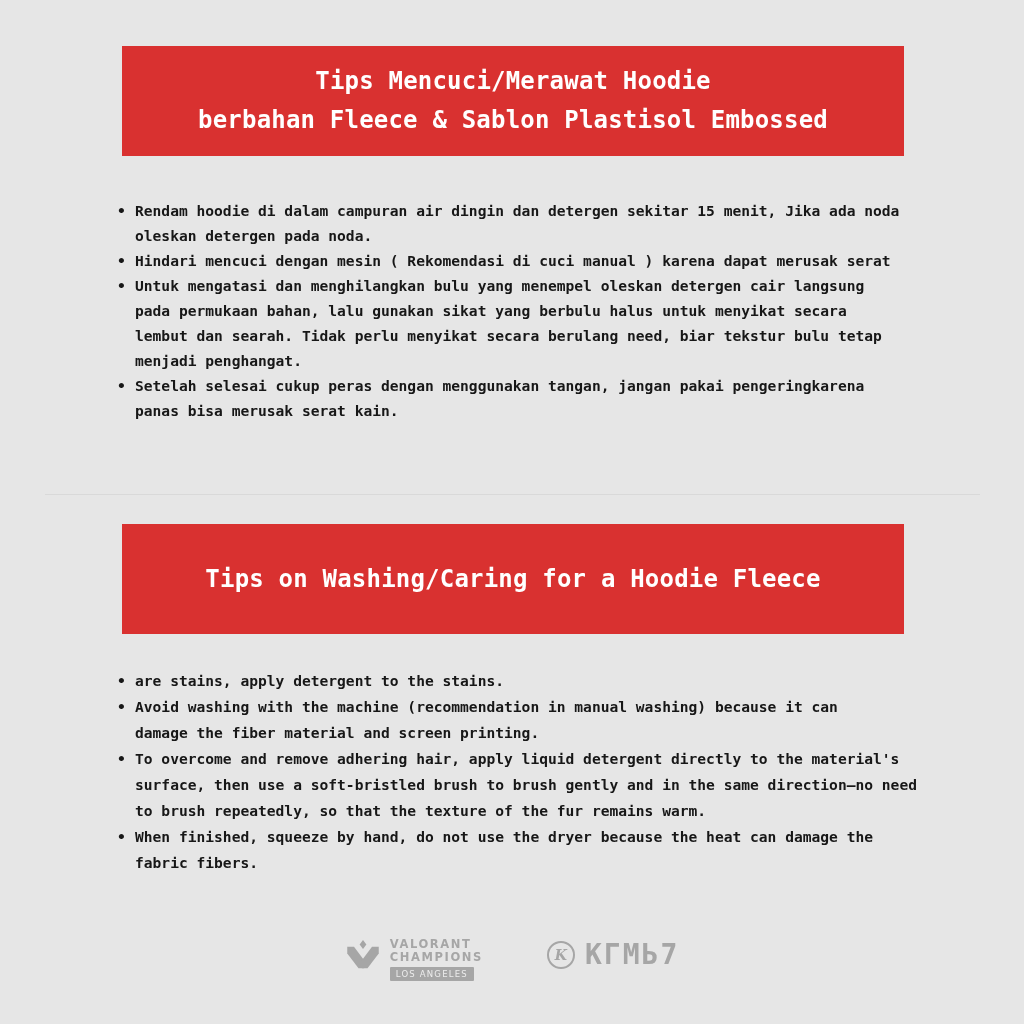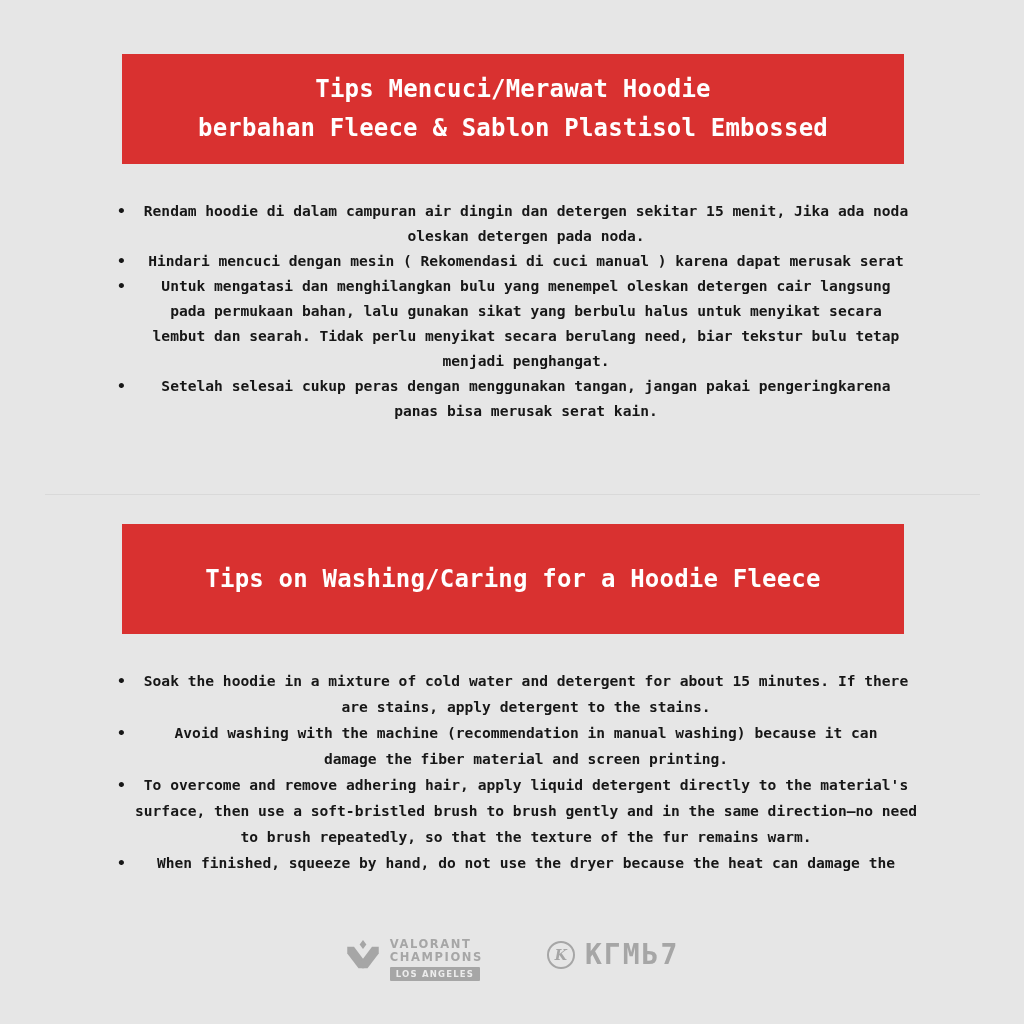--- a/index.html
+++ b/index.html
@@ -9,53 +9,53 @@
     font-family:"DejaVu Sans Mono", monospace;
     position:relative;
   }
   .banner{
     position:absolute;left:122px;width:782px;height:110px;
     background:#d93130;color:#ffffff;
     display:flex;flex-direction:column;align-items:center;justify-content:center;
     text-align:center;font-weight:700;font-size:24px;line-height:39px;
     letter-spacing:0.2px;
   }
-  .banner-1{top:54px;}
+  .banner-1{top:46px;}
   .banner-2{top:524px;}
   ul.tips{
     position:absolute;left:117px;width:800px;
     list-style:none;margin:0;padding:0;
     color:#171717;font-size:14.6px;font-weight:700;
   }
   .tips-id{top:198px;line-height:25px;}
   .tips-en{top:668px;line-height:26px;}
   ul.tips li{display:flex;align-items:flex-start;}
   ul.tips .dot{flex:none;width:18px;}
-  ul.tips .lines{flex:1;text-align:center;}
+  ul.tips .lines{flex:1;}
   .divider{
     position:absolute;left:45px;top:494px;width:935px;height:1px;
     background:#d9d9d9;
   }
   .footer{
     position:absolute;left:0;top:938px;width:1024px;
     display:flex;justify-content:center;align-items:flex-start;gap:64px;
   }
   .val-group{display:flex;align-items:flex-start;gap:9px;}
   .val-icon{width:36px;height:36px;margin-top:2px;}
   .val-text{display:flex;flex-direction:column;}
   .val-line{
     font-family:"DejaVu Sans", sans-serif;
     font-weight:700;font-size:11.5px;line-height:12.5px;
     letter-spacing:1.6px;color:#a6a6a6;
   }
   .val-badge{
     margin-top:4px;align-self:flex-start;
     background:#a6a6a6;color:#ececec;
     font-family:"DejaVu Sans", sans-serif;
-    font-weight:700;font-size:8.5px;letter-spacing:1.2px;
+    font-weight:400;font-size:8.5px;letter-spacing:1.2px;
     padding:2px 6px 2px 6px;border-radius:1px;
   }
   .brand-group{display:flex;align-items:center;gap:10px;}
   .brand-circle{
     width:24px;height:24px;border:2px solid #a6a6a6;border-radius:50%;
     display:flex;align-items:center;justify-content:center;
   }
   .brand-monogram{
     font-family:"DejaVu Serif", serif;font-style:italic;font-weight:700;
     font-size:14px;color:#a6a6a6;line-height:1;
@@ -108,21 +108,20 @@
 <div class="divider"></div>
 
 <div class="banner banner-2">
   <div>Tips on Washing/Caring for a Hoodie Fleece</div>
 </div>
 
 <ul class="tips tips-en">
   <li>
     <span class="dot">•</span>
     <div class="lines">
-      <div>Soak the hoodie in a mixture of cold water and detergent for about 15 minutes. If there</div>
       <div>are stains, apply detergent to the stains.</div>
     </div>
   </li>
   <li>
     <span class="dot">•</span>
     <div class="lines">
       <div>Avoid washing with the machine (recommendation in manual washing) because it can</div>
       <div>damage the fiber material and screen printing.</div>
     </div>
   </li>
@@ -131,20 +130,21 @@
     <div class="lines">
       <div>To overcome and remove adhering hair, apply liquid detergent directly to the material's</div>
       <div>surface, then use a soft-bristled brush to brush gently and in the same direction—no need</div>
       <div>to brush repeatedly, so that the texture of the fur remains warm.</div>
     </div>
   </li>
   <li>
     <span class="dot">•</span>
     <div class="lines">
       <div>When finished, squeeze by hand, do not use the dryer because the heat can damage the</div>
+      <div>fabric fibers.</div>
     </div>
   </li>
 </ul>
 
 <div class="footer">
   <div class="val-group">
     <svg class="val-icon" viewBox="0 0 32 32" xmlns="http://www.w3.org/2000/svg">
       <polygon points="2,6 8,6 17,18 17,25 12,25 2,12" fill="#a6a6a6"></polygon>
       <polygon points="30,6 24,6 15,18 15,25 20,25 30,12" fill="#a6a6a6"></polygon>
       <polygon points="16,0 19,4 16,8 13,4" fill="#a6a6a6"></polygon>

